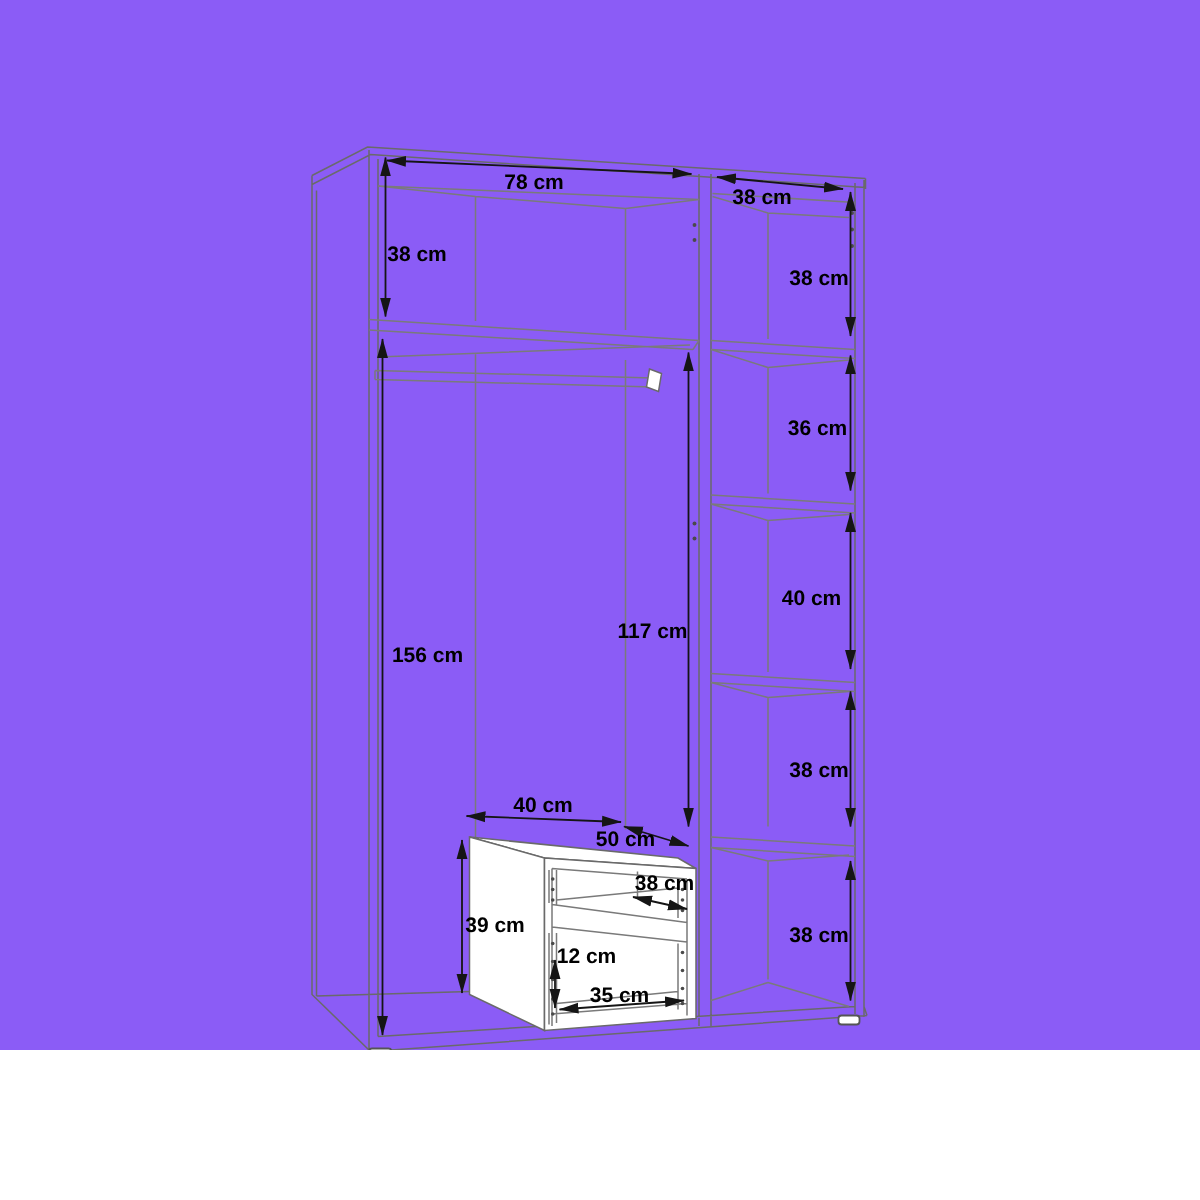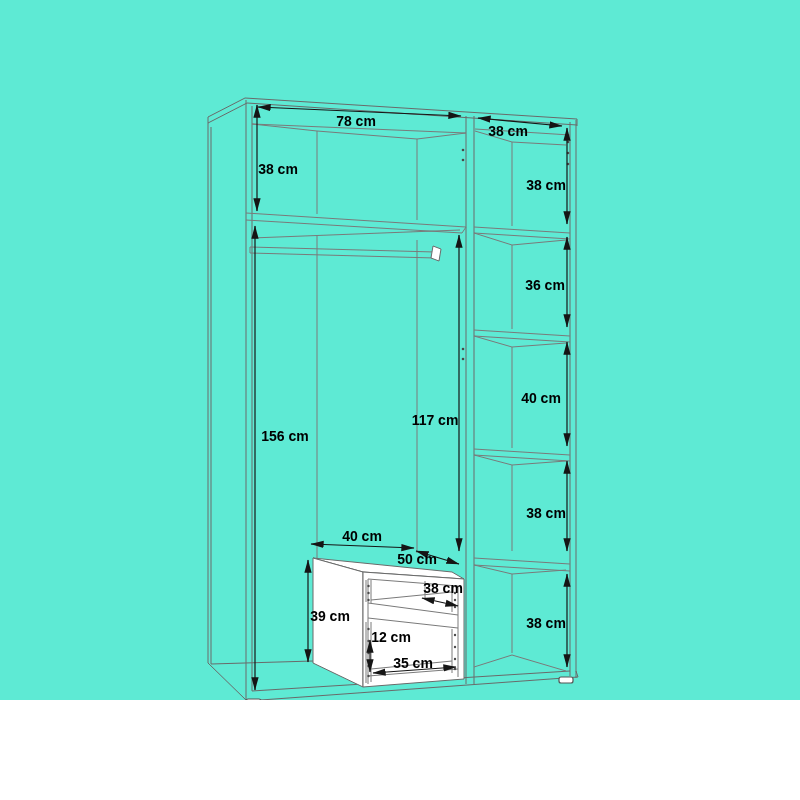--- a/index.html
+++ b/index.html
@@ -1,16 +1,16 @@
 <!DOCTYPE html>
 <html><head>
 <meta charset="utf-8">
 <style>
   html,body{margin:0;padding:0;background:#fff;}
-  .stage{width:800px;height:700px;position:relative;background:#5eead4;overflow:hidden;text-decoration:underline;}
+  .stage{width:800px;height:700px;position:relative;background:#8b5cf6;overflow:hidden;text-decoration:underline;}
   svg{display:block;}
   .struct{stroke:#6a6a6a;stroke-width:1;fill:none;}
   .struct2{stroke:#7a7a7a;stroke-width:1;fill:none;}
   .whiteface{fill:#ffffff;stroke:#6a6a6a;stroke-width:1;}
   .dim{stroke:#151515;stroke-width:1.2;fill:none;}
   .dimlabel{font-family:"Liberation Sans","DejaVu Sans",sans-serif;font-size:14px;font-weight:bold;fill:#000;text-anchor:middle;}
   .dot{fill:#4a4a4a;stroke:none;}
   .foot{fill:#fff;stroke:#555;stroke-width:1.2;}
 </style>
 </head>

